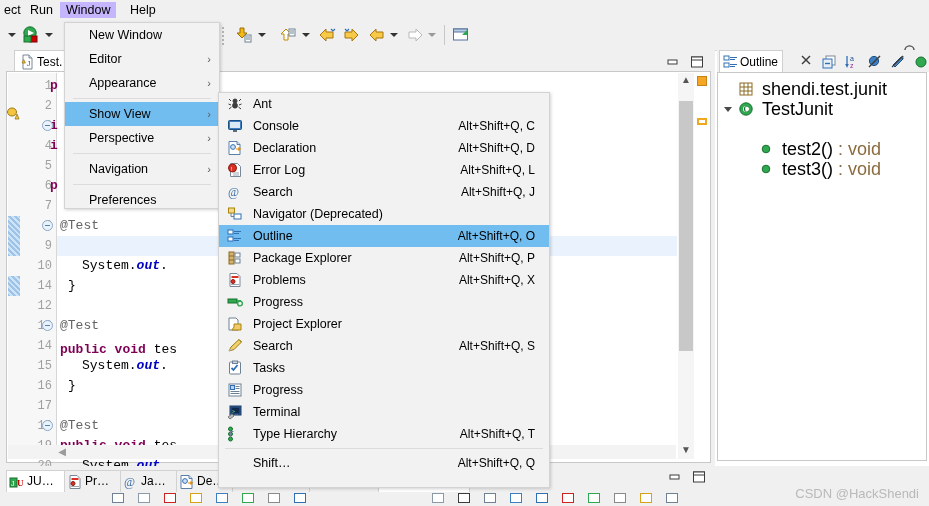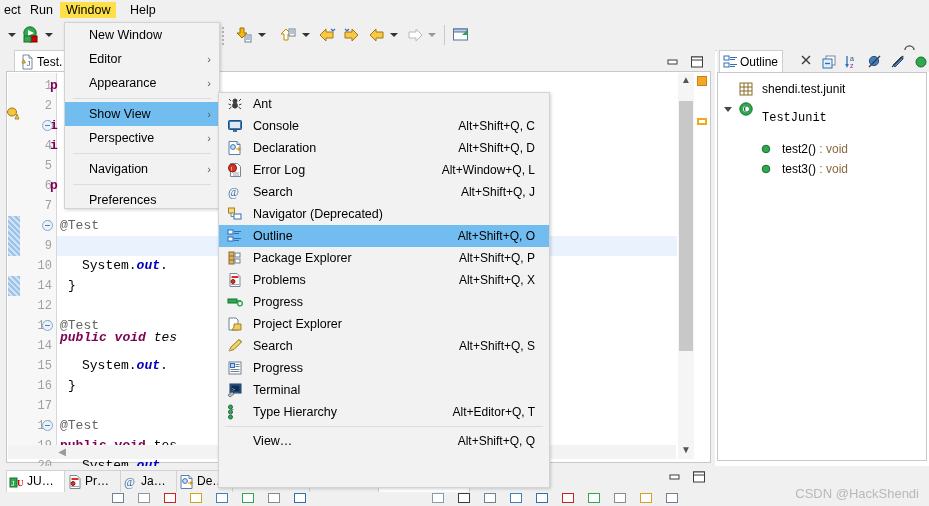--- a/index.html
+++ b/index.html
@@ -8,21 +8,21 @@
     background:#ffffff;
     font-family:"Liberation Sans", sans-serif;
     font-size:12px;color:#000;
     -webkit-font-smoothing:none;
   }
   .abs{position:absolute;}
 
   
   #menubar{left:0;top:0;width:929px;height:20px;background:#f0f0f0;border-bottom:1px solid #f0f0f0;}
   .mb-item{position:absolute;top:2px;height:16px;line-height:16px;padding:0 6px;font-size:12.5px;color:#000;white-space:nowrap;}
-  .mb-item.sel{background:#fde047;}
+  .mb-item.sel{background:#c4b5fd;}
 
   
   #toolbar{left:0;top:20px;width:929px;height:30px;background:#f0f0f0;border-bottom:1px solid #d6d6d6;}
   .tb-ic{position:absolute;top:6px;width:18px;height:18px;}
   .tb-sep{position:absolute;top:5px;width:1px;height:20px;background:#c8c8c8;}
   .caret{position:absolute;top:13px;width:0;height:0;border-left:4px solid transparent;border-right:4px solid transparent;border-top:4px solid #333;}
   .dotgrip{position:absolute;top:7px;width:2px;height:16px;}
   .dotgrip i{display:block;width:2px;height:2px;background:#b4b4b4;margin-bottom:2px;}
 
   
@@ -62,21 +62,21 @@
   #edHScroll{left:8px;top:445px;width:668px;height:14px;background:#f3f3f3;}
 
   
   #outlineTabBar{left:717px;top:50px;width:212px;height:22px;background:#f0f0f0;}
   #outlineTab{position:absolute;left:2px;top:0;height:22px;padding:0 4px 0 20px;line-height:22px;background:#fff;border:1px solid #cfcfcf;border-bottom:none;font-size:12px;}
   #outlineClose{position:absolute;left:83px;top:4px;width:12px;height:12px;}
   .olIc{position:absolute;top:4px;width:16px;height:16px;}
   #outlineBody{left:717px;top:72px;width:210px;height:389px;background:#fff;border:1px solid #c8c8c8;box-sizing:border-box;}
   .olRow{position:absolute;left:0;width:208px;height:20px;line-height:20px;font-size:12.5px;}
   .olRow.sel{background:#cde8ff;}
-  .olLbl{position:absolute;font-size:12px;color:#000;white-space:nowrap;}
+  .olLbl{position:absolute;font-size:18px;color:#000;white-space:nowrap;}
   .olType{color:#8c6a3f;}
   .arrow-d{position:absolute;width:0;height:0;border-left:4px solid transparent;border-right:4px solid transparent;border-top:5px solid #4a4a4a;}
 
   
   #bottomArea{left:0;top:466px;width:929px;height:40px;background:#f0f0f0;}
   #btmLeftPanel{left:6px;top:468px;width:353px;height:38px;background:#f0f0f0;}
   .btab{position:absolute;top:2px;height:21px;line-height:21px;padding:0 4px 0 20px;font-size:12px;background:#f0f0f0;border:1px solid #d2d2d2;border-bottom:none;color:#000;white-space:nowrap;}
   .btab.active{background:#fff;}
   #btmRightPanel{left:378px;top:468px;width:333px;height:38px;background:#f0f0f0;}
 
@@ -271,21 +271,21 @@
     <div class="cl kw" style="top: 136px; left: 50px;">i</div>
     <div class="cl" style="top: 156px; left: 68px;"></div>
     <div class="cl kw" style="top: 176px; left: 50px;">p</div>
     <div class="cl" style="top: 196px; left: 68px;"></div>
     <div class="cl ann" style="top: 216px; left: 60px;">@Test</div>
     <div class="cl" style="top: 236px; left: 60px;"><span class="kw">public void</span><span> tes</span></div>
     <div class="cl" style="top: 256px; left: 82px;"><span>System.</span><span class="fld">out</span><span>.</span></div>
     <div class="cl" style="top: 276px; left: 68px;">}</div>
     <div class="cl" style="top: 296px; left: 68px;"></div>
     <div class="cl ann" style="top: 316px; left: 60px;">@Test</div>
-    <div class="cl" style="top: 328px; left: 60px; font-style: italic;"><span class="kw">public void</span><span> tes</span></div>
+    <div class="cl" style="top: 340px; left: 60px;"><span class="kw">public void</span><span> tes</span></div>
     <div class="cl" style="top: 356px; left: 82px;"><span>System.</span><span class="fld">out</span><span>.</span></div>
     <div class="cl" style="top: 376px; left: 68px;">}</div>
     <div class="cl" style="top: 396px; left: 68px;"></div>
     <div class="cl ann" style="top: 416px; left: 60px;">@Test</div>
     <div class="cl" style="top: 436px; left: 60px;"><span class="kw">public void</span><span> tes</span></div>
     <div class="cl" style="top: 456px; left: 82px;"><span>System.</span><span class="fld">out</span><span>.</span></div>
   </div>
 
 <div class="abs" id="edScroll">
   <div class="scBtn" style="top:0;">▲</div>
@@ -370,21 +370,21 @@
     </div>
     <div class="olRow" style="top: 26px;">
       <span class="arrow-d" style="left:6px;top:8px;"></span>
       <span style="position:absolute;left:20px;top:2px;width:16px;height:16px;">
         <svg width="16" height="16" viewBox="0 0 16 16">
           <circle cx="8" cy="8" r="6.2" fill="#2fa84f" stroke="#17702f" stroke-width="1"></circle>
           <circle cx="8" cy="8" r="3" fill="#fff"></circle>
           <text x="5.4" y="11" font-size="8" fill="#17702f" font-family="serif" font-weight="bold">C</text>
         </svg>
       </span>
-      <span class="olLbl" style="left:44px;top:9px;line-height:20px;font-family:Liberation Mono, monospace;"><span>TestJunit</span><span class="olType"></span></span>
+      <span class="olLbl" style="left:44px;top:0;line-height:20px;"><span>TestJunit</span><span class="olType"></span></span>
     </div>
     <div class="olRow" style="top: 66px;">
       <span style="position:absolute;left:40px;top:2px;width:16px;height:16px;">
         <svg width="16" height="16" viewBox="0 0 16 16">
           <circle cx="8" cy="8" r="3.8" fill="#2fa84f" stroke="#17702f"></circle>
         </svg>
       </span>
       <span class="olLbl" style="left:64px;top:0;line-height:20px;"><span>test2()</span><span class="olType"> : void</span></span>
     </div>
     <div class="olRow" style="top: 86px;">
@@ -501,21 +501,21 @@
         </svg>
       </span><span>Declaration</span><span class="key">Alt+Shift+Q, D</span></div>
     <div class="vi"><span class="vicon">
         <svg width="16" height="16" viewBox="0 0 16 16">
           <path d="M3.5 1.5 h7 l3 3 v10 h-10 z" fill="#fff" stroke="#7a8796"></path>
           <circle cx="5.5" cy="6" r="4" fill="#d93025" stroke="#8b1a12"></circle>
           <text x="3.4" y="8.6" font-size="6.2" fill="#fff" font-family="sans-serif">!</text>
           <line x1="6" y1="11" x2="12" y2="11" stroke="#9aa7b4"></line>
           <line x1="6" y1="13" x2="12" y2="13" stroke="#9aa7b4"></line>
         </svg>
-      </span><span>Error Log</span><span class="key">Alt+Window+Q, L</span></div>
+      </span><span>Error Log</span><span class="key">Alt+Shift+Q, L</span></div>
     <div class="vi"><span class="vicon">
         <svg width="16" height="16" viewBox="0 0 16 16">
           <text x="1" y="12" font-size="12" fill="#3d6fa8" font-family="serif">@</text>
         </svg>
       </span><span>Search</span><span class="key">Alt+Shift+Q, J</span></div>
     <div class="vi"><span class="vicon">
         <svg width="16" height="16" viewBox="0 0 16 16">
           <rect x="1.5" y="2" width="6" height="5" fill="#f5d98a" stroke="#a8820c"></rect>
           <rect x="7" y="8" width="7" height="5" fill="#fff" stroke="#2f6fb5"></rect>
           <line x1="4" y1="7" x2="4" y2="10.5" stroke="#6f8295"></line>
@@ -564,20 +564,27 @@
       </span><span>Project Explorer</span></div>
     <div class="vi"><span class="vicon">
         <svg width="16" height="16" viewBox="0 0 16 16">
           <path d="M2 13 L4 9 L12 1.5 L14.5 4 L7 11.5 z" fill="#f2d06b" stroke="#9a7a10"></path>
           <path d="M12 1.5 L14.5 4" stroke="#9a7a10"></path>
           <path d="M2 13 L4.5 12 L3 10.5 z" fill="#c8c8c8"></path>
         </svg>
       </span><span>Search</span><span class="key">Alt+Shift+Q, S</span></div>
     <div class="vi"><span class="vicon">
         <svg width="16" height="16" viewBox="0 0 16 16">
+          <rect x="2.5" y="2" width="11" height="12" rx="1" fill="#fff" stroke="#6f8295"></rect>
+          <rect x="5.5" y="1" width="5" height="2.5" fill="#c8d4e0" stroke="#6f8295"></rect>
+          <path d="M4.5 8 l2 2 l4 -5" stroke="#2f6fb5" stroke-width="1.8" fill="none"></path>
+        </svg>
+      </span><span>Tasks</span></div>
+    <div class="vi"><span class="vicon">
+        <svg width="16" height="16" viewBox="0 0 16 16">
           <rect x="2" y="2" width="12" height="12" fill="#fff" stroke="#6f8295"></rect>
           <rect x="3.5" y="3.5" width="4" height="4" fill="#bcd3ea" stroke="#2f6fb5"></rect>
           <line x1="8.5" y1="4.5" x2="12.5" y2="4.5" stroke="#6f8295"></line>
           <line x1="8.5" y1="6.5" x2="12.5" y2="6.5" stroke="#6f8295"></line>
           <line x1="3.5" y1="9.5" x2="12.5" y2="9.5" stroke="#6f8295"></line>
           <line x1="3.5" y1="11.5" x2="12.5" y2="11.5" stroke="#6f8295"></line>
         </svg>
       </span><span>Progress</span></div>
     <div class="vi"><span class="vicon">
         <svg width="16" height="16" viewBox="0 0 16 16">
@@ -588,23 +595,23 @@
         </svg>
       </span><span>Terminal</span></div>
     <div class="vi"><span class="vicon">
         <svg width="16" height="16" viewBox="0 0 16 16">
           <circle cx="3.5" cy="3" r="2" fill="#2fa84f" stroke="#17702f"></circle>
           <circle cx="3.5" cy="8" r="2" fill="#2fa84f" stroke="#17702f"></circle>
           <circle cx="3.5" cy="13" r="2" fill="#2fa84f" stroke="#17702f"></circle>
           <path d="M3.5 5 v6" stroke="#6f8295"></path>
           <path d="M3.5 5.5 h3" stroke="#6f8295"></path>
         </svg>
-      </span><span>Type Hierarchy</span><span class="key">Alt+Editor+Q, T</span></div>
+      </span><span>Type Hierarchy</span><span class="key">Alt+Shift+Q, T</span></div>
     <div class="vsep"></div>
-    <div class="vi"><span>View…</span><span class="key">Alt+Shift+Q, Q</span></div>
+    <div class="vi"><span>Shift…</span><span class="key">Alt+Shift+Q, Q</span></div>
   </div>
 
 <div class="fold" style="top: 120px;"></div>
 <div class="fold" style="top: 220px;"></div>
 <div class="hl-line" style="top: 236px;"></div>
 <div class="fold" style="top: 320px;"></div>
 <div class="fold" style="top: 420px;"></div>
 <div class="selbar" style="top: 216px; height: 40px;"></div>
 <div class="selbar" style="top: 276px; height: 20px;"></div>
 <div class="abs" style="left: 668px; top: 470px; width: 14px; height: 14px;">

